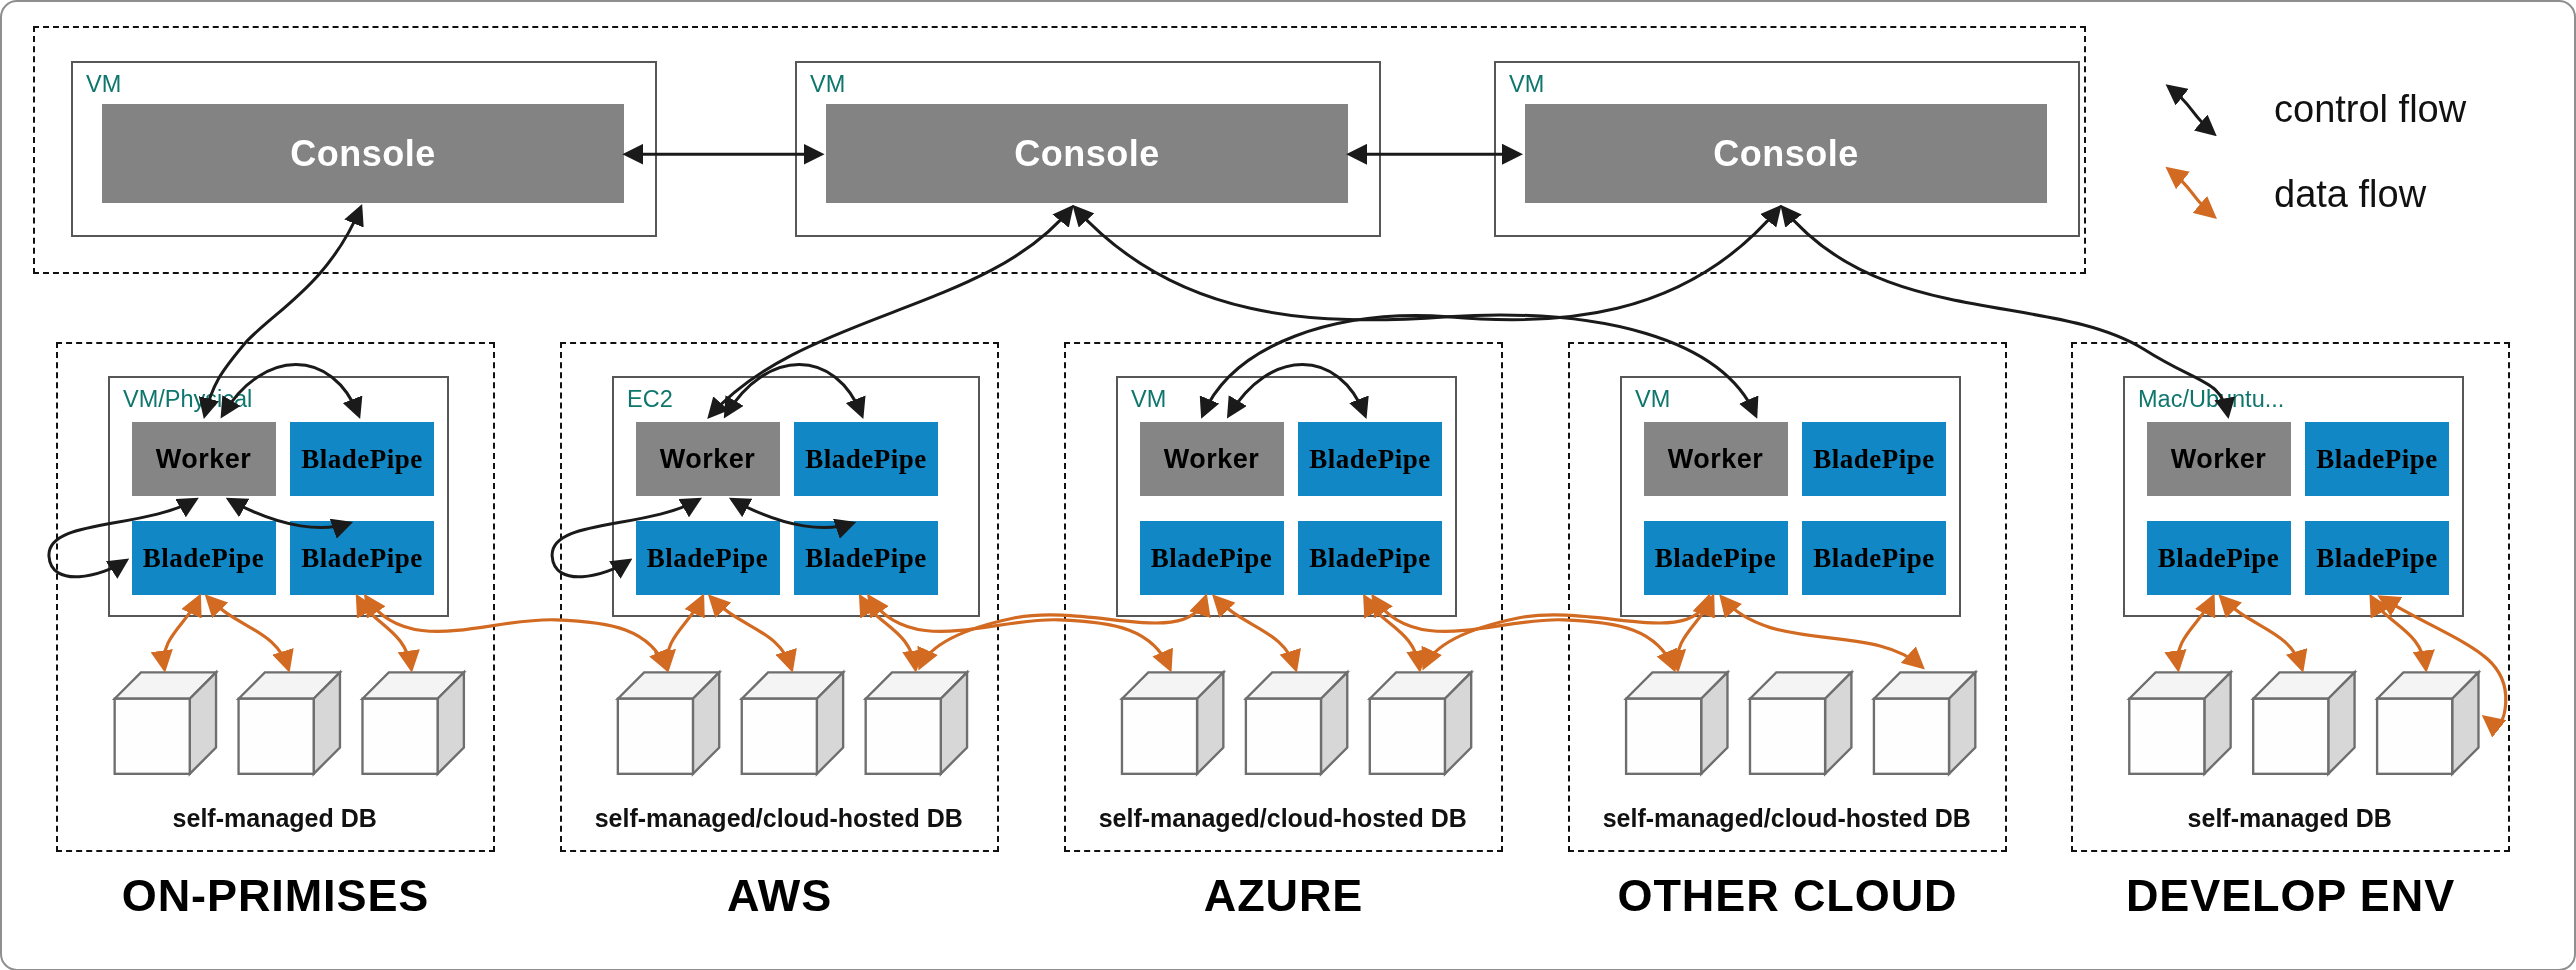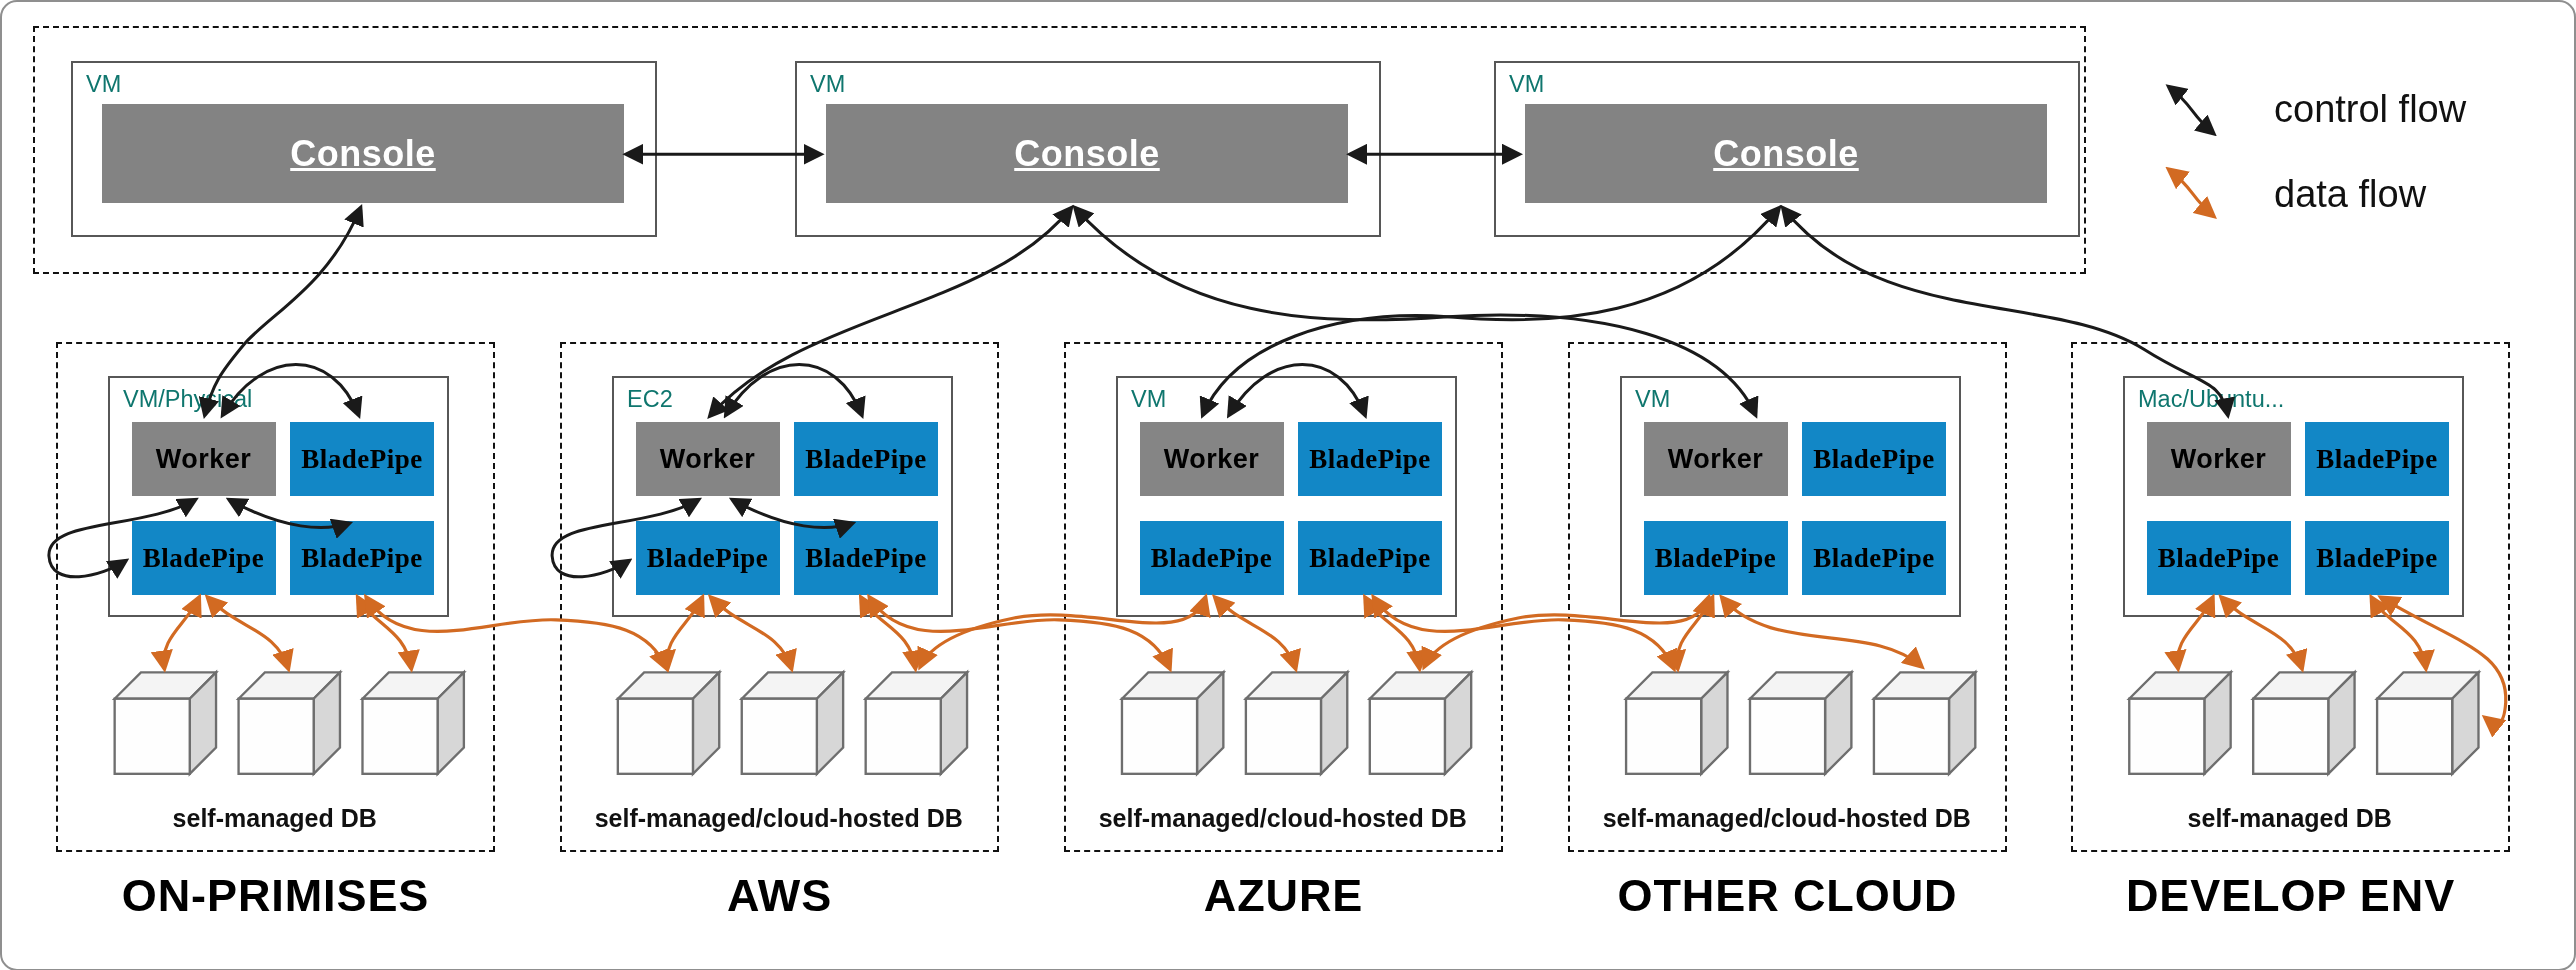--- a/index.html
+++ b/index.html
@@ -6,21 +6,21 @@
   #canvas{position:relative;width:2576px;height:971px;background:#fff;border:2.8px solid #8f8f8f;
           border-radius:17px;box-sizing:border-box;overflow:hidden;}
   .dash-box{position:absolute;border:2.8px dashed #111;box-sizing:border-box;background:transparent;}
   .solid-box{position:absolute;border:2.8px solid #575757;box-sizing:border-box;background:#fff;}
   .env-label{position:absolute;left:13px;top:7.5px;font-size:23.5px;color:#0f766e;white-space:nowrap;}
   .block{position:absolute;width:144px;height:74px;display:flex;align-items:center;justify-content:center;
          color:#000000;font-weight:bold;font-size:27px;letter-spacing:0.5px;}
   .block.gray{background:#858585;}
   .block.blue{background:#1287c6;font-family:Liberation Serif, serif;}
   .console-bar{position:absolute;background:#838383;display:flex;align-items:center;justify-content:center;
-               color:#fff;font-weight:bold;font-size:36px;letter-spacing:0.5px;text-decoration:underline;}
+               color:#fff;font-weight:bold;font-size:36px;letter-spacing:0.5px;}
   .sec-title{position:absolute;width:439px;text-align:center;font-size:45px;font-weight:bold;color:#000;
              letter-spacing:0.9px;white-space:nowrap;}
   .db-label{position:absolute;width:439px;text-align:center;font-size:25px;font-weight:bold;color:#111;}
   .legend-text{position:absolute;font-size:38px;color:#111;white-space:nowrap;}
   #overlay{position:absolute;left:0;top:0;width:2576px;height:971px;pointer-events:none;}
 </style>
 </head>
 <body>
 
 <div id="canvas">
@@ -49,21 +49,21 @@
       <div class="block gray" style="left:21.6px;top:44px;">Worker</div>
       <div class="block blue" style="left:180px;top:44px;">BladePipe</div>
       <div class="block blue" style="left:21.6px;top:143px;">BladePipe</div>
       <div class="block blue" style="left:180px;top:143px;">BladePipe</div>
     </div>
     <div class="db-label" style="left:-2.8px;top:460px;">self-managed DB</div>
   </div>
   <div class="sec-title" style="left:54px;top:868px;">ON-PRIMISES</div>
 
   <div class="dash-box" style="left:558px;top:340px;width:439px;height:510px;">
-    <div class="solid-box" style="left:50px;top:32px;width:341px;height:241px;">
+    <div class="solid-box" style="left:50px;top:32px;width:368px;height:241px;">
       <div class="env-label">EC2</div>
       <div class="block gray" style="left:21.6px;top:44px;">Worker</div>
       <div class="block blue" style="left:180px;top:44px;">BladePipe</div>
       <div class="block blue" style="left:21.6px;top:143px;">BladePipe</div>
       <div class="block blue" style="left:180px;top:143px;">BladePipe</div>
     </div>
     <div class="db-label" style="left:-2.8px;top:460px;">self-managed/cloud-hosted DB</div>
   </div>
   <div class="sec-title" style="left:558px;top:868px;">AWS</div>
 

